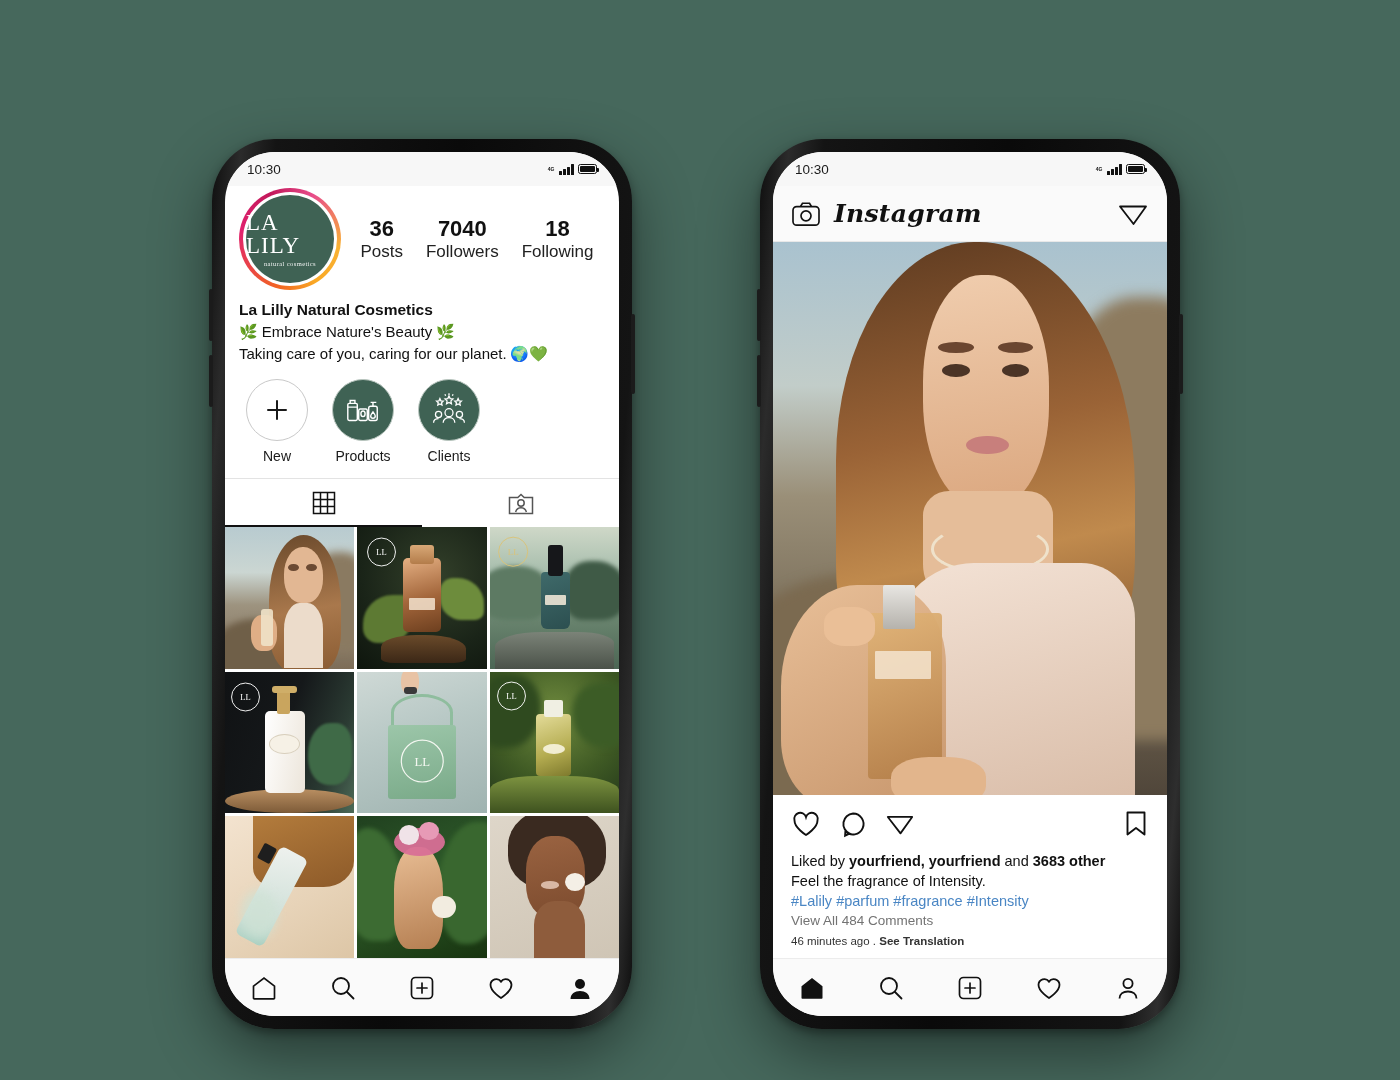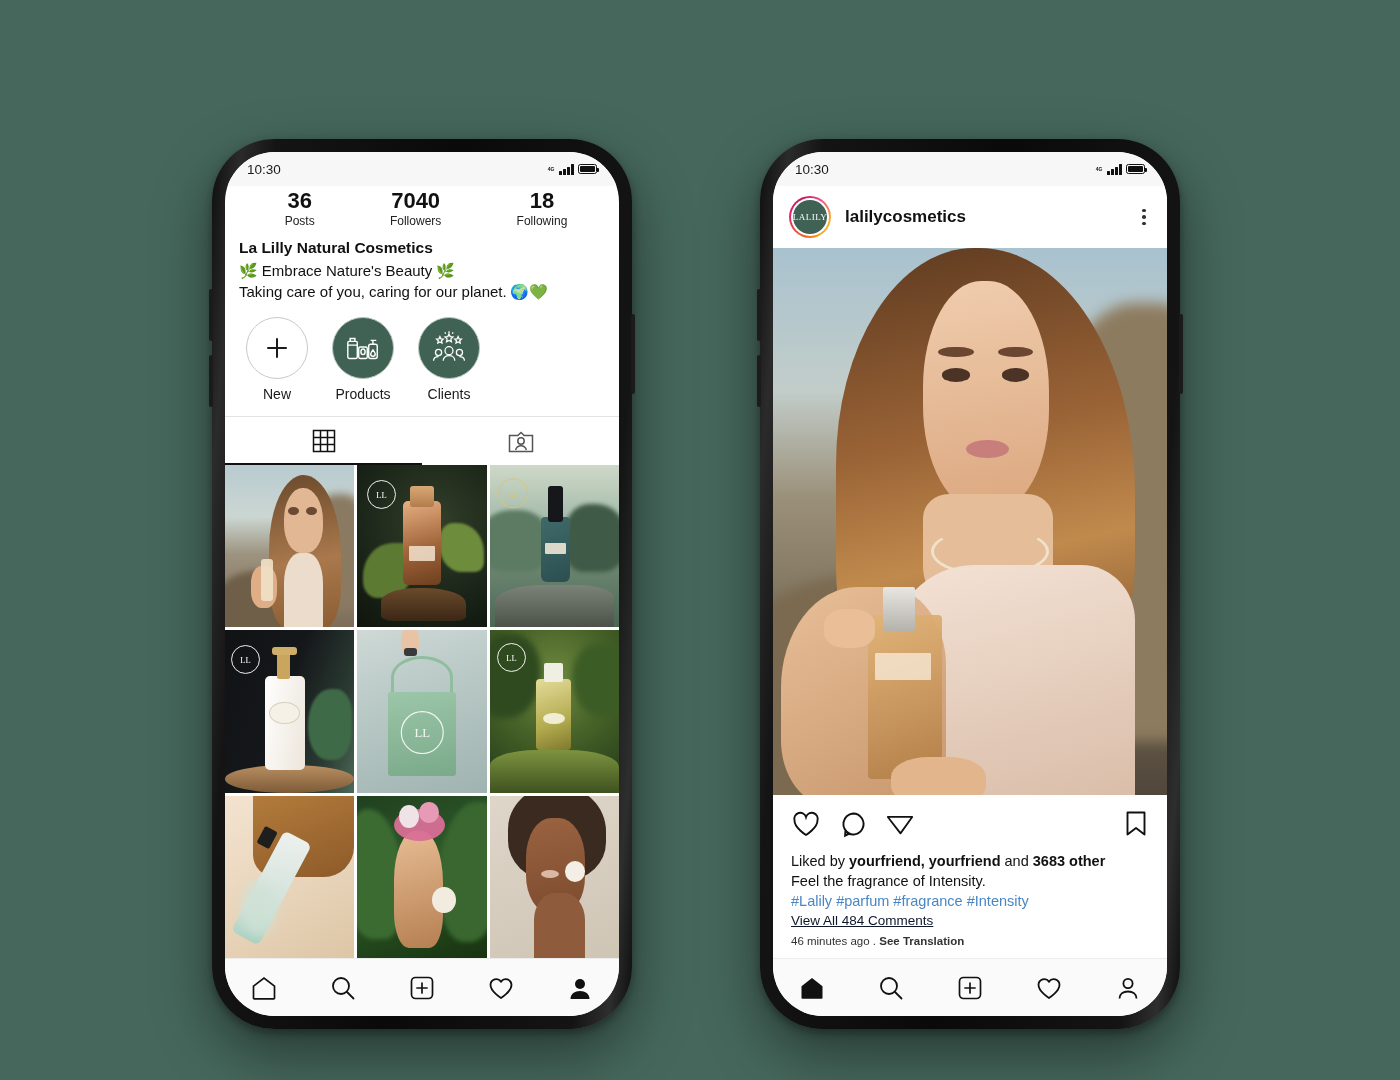--- a/index.html
+++ b/index.html
@@ -84,21 +84,21 @@
     width:100%;height:100%;border-radius:50%;
     background:#3f6254; display:flex; flex-direction:column;
     align-items:center; justify-content:center; color:#fff;
   }
   .avatar-logo .lg1 { font-family:"Liberation Serif", serif; font-size:23px; letter-spacing:1px; line-height:1; }
   .avatar-logo .lg2 { font-family:"Liberation Serif", serif; font-size:6.5px; letter-spacing:.4px; margin-top:3px; opacity:.92;}
 
   .stats { display:flex; flex:1; justify-content:space-around; padding-left:8px;}
   .stat { text-align:center; }
   .stat .num { font-size: 22px; font-weight: 600; color:#111; line-height:1.15;}
-  .stat .lbl { font-size: 12px; color:#222; margin-top:1px;}
+  .stat .lbl { font-size: 17px; color:#222; margin-top:1px;}
 
   .bio { padding: 2px 14px 0; }
   .bio .name { font-size: 15.5px; font-weight: 700; color:#111; line-height:1.5;}
   .bio .line { font-size: 15px; color:#111; line-height:1.45;}
 
   .highlights { display:flex; gap: 18px; padding: 14px 18px 6px; }
   .hl { width: 68px; text-align:center; }
   .hl-circ {
     width: 62px; height: 62px; border-radius:50%; margin: 0 auto;
     display:flex; align-items:center; justify-content:center;
@@ -141,21 +141,21 @@
 
   .post-img { flex:1; position:relative; overflow:hidden; background:#8a8278; min-height:0;}
 
   .post-actions { display:flex; align-items:center; justify-content:space-between; padding: 14px 18px 10px; background:#fff;}
   .pa-left { display:flex; align-items:center; gap: 17px; }
 
   .caption { padding: 2px 18px 8px; background:#fff; }
   .cap-line { font-size: 14.5px; color:#111; line-height:1.38; }
   .cap-line b { font-weight:700; }
   .cap-tags { font-size: 14.5px; color:#4a86c4; line-height:1.38; }
-  .cap-view { font-size: 13.5px; color:#0f172a; line-height:1.5;text-decoration:underline; }
+  .cap-view { font-size: 13.5px; color:#737373; line-height:1.5; }
   .cap-time { font-size: 11.5px; color:#333; line-height:1.6; }
   .cap-time b { font-weight:700; }
 
   svg { display:block; }
 
   
   .ph { position:absolute; inset:0; }
   .blob { position:absolute; border-radius:50%; }
 </style>
 </head>
@@ -185,20 +185,28 @@
               <i></i>
             </span>
           <span class="batt">
               <i></i>
             </span>
         </span>
       </div>
 
 
       <div class="profile-stats">
+        <div class="avatar-ring">
+          <div class="avatar-inner">
+            <div class="avatar-logo">
+              <span class="lg1">LA LILY</span>
+              <span class="lg2">natural cosmetics</span>
+            </div>
+          </div>
+        </div>
         <div class="stats">
           <div class="stat">
             <div class="num">36</div>
             <div class="lbl">Posts</div>
           </div>
           <div class="stat">
             <div class="num">7040</div>
             <div class="lbl">Followers</div>
           </div>
           <div class="stat">
@@ -427,34 +435,34 @@
               <i></i>
               <i></i>
               <i></i>
             </span>
           <span class="batt">
               <i></i>
             </span>
         </span>
       </div>
 
-
-      <div class="post-head">
-        <div class="post-avatar">
-          <div>
-              <div class="av-core">LALILY</div>
-            </div>
-        </div>
-        <div class="post-user">lalilycosmetics</div>
-        <div class="dots">
-            <i></i>
-            <i></i>
-            <i></i>
-          </div>
-      </div>
+      <div class="ig-header">
+        <div class="ig-left">
+          <svg width="30" height="26" viewBox="0 0 32 28" fill="none" stroke="#111" stroke-width="1.8">
+            <rect x="2" y="6" width="28" height="20" rx="4"></rect>
+              <circle cx="16" cy="16" r="5.4"></circle>
+            <path d="M10 6l2.2-3.6h7.6L22 6"></path>
+            </svg>
+          <div class="ig-wordmark">Instagram</div>
+        </div>
+        <svg width="32" height="30" viewBox="0 0 32 30" fill="none" stroke="#111" stroke-width="1.8">
+          <path d="M3 7.5h26L16.5 25z" stroke-linejoin="round"></path>
+          </svg>
+      </div>
+
 
       <div class="post-img">
         <div class="ph" style="background:linear-gradient(180deg,#a9c2cf 0%,#c2cdc9 26%,#9a8f78 46%,#6f6350 78%,#50463a 100%)"></div>
         <div class="blob" style="left:-16%;bottom:-6%;width:72%;height:46%;background:#7b6a50;border-radius:52% 48% 0 0;filter:blur(6px)"></div>
         <div class="blob" style="right:-18%;top:10%;width:52%;height:80%;background:#8d7b5f;border-radius:50% 40% 30% 46%;filter:blur(7px)"></div>
 
         <div class="blob" style="left:16%;top:0%;width:76%;height:86%;background:linear-gradient(168deg,#5d3a20 0%,#9a6336 40%,#c08a4d 64%,#6d4425 100%);border-radius:46% 52% 34% 32%"></div>
 
         <div class="blob" style="left:38%;top:6%;width:32%;height:42%;background:linear-gradient(170deg,#f0cdae,#dba77f);border-radius:46% 48% 44% 46%"></div>
 

